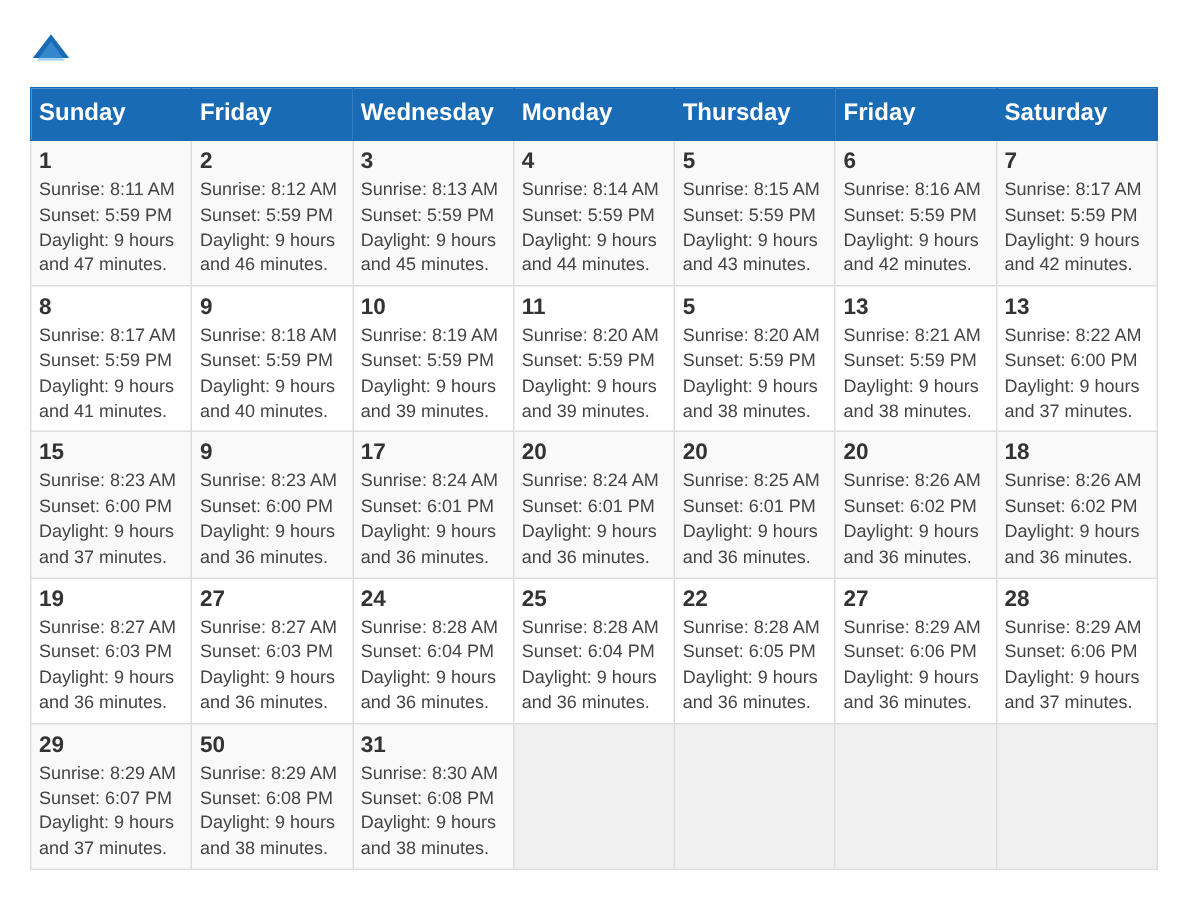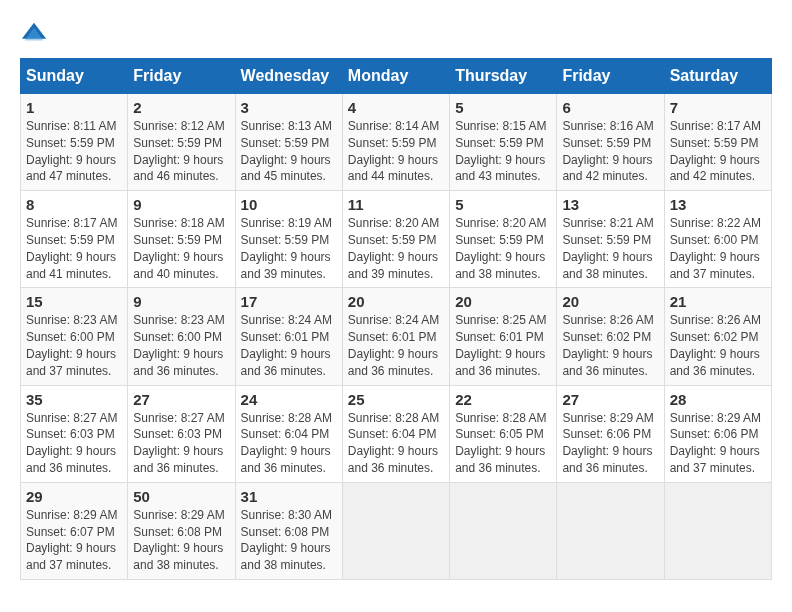--- a/index.html
+++ b/index.html
@@ -213,27 +213,27 @@
         </td>
         <td>
           <span class="day-num">20</span>
           <div class="day-info">Sunrise: 8:25 AM<br>Sunset: 6:01 PM<br>Daylight: 9 hours and 36 minutes.</div>
         </td>
         <td>
           <span class="day-num">20</span>
           <div class="day-info">Sunrise: 8:26 AM<br>Sunset: 6:02 PM<br>Daylight: 9 hours and 36 minutes.</div>
         </td>
         <td>
-          <span class="day-num">21</span>
+          <span class="day-num">18</span>
           <div class="day-info">Sunrise: 8:26 AM<br>Sunset: 6:02 PM<br>Daylight: 9 hours and 36 minutes.</div>
         </td>
       </tr>
       <tr>
         <td>
-          <span class="day-num">35</span>
+          <span class="day-num">19</span>
           <div class="day-info">Sunrise: 8:27 AM<br>Sunset: 6:03 PM<br>Daylight: 9 hours and 36 minutes.</div>
         </td>
         <td>
           <span class="day-num">27</span>
           <div class="day-info">Sunrise: 8:27 AM<br>Sunset: 6:03 PM<br>Daylight: 9 hours and 36 minutes.</div>
         </td>
         <td>
           <span class="day-num">24</span>
           <div class="day-info">Sunrise: 8:28 AM<br>Sunset: 6:04 PM<br>Daylight: 9 hours and 36 minutes.</div>
         </td>

